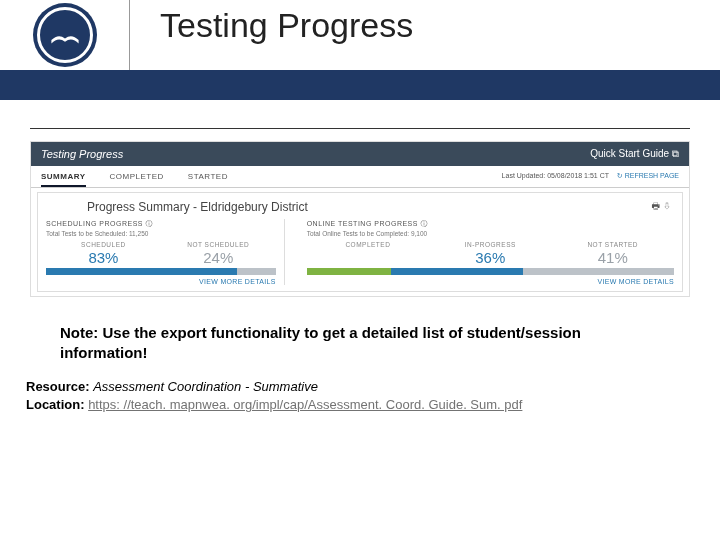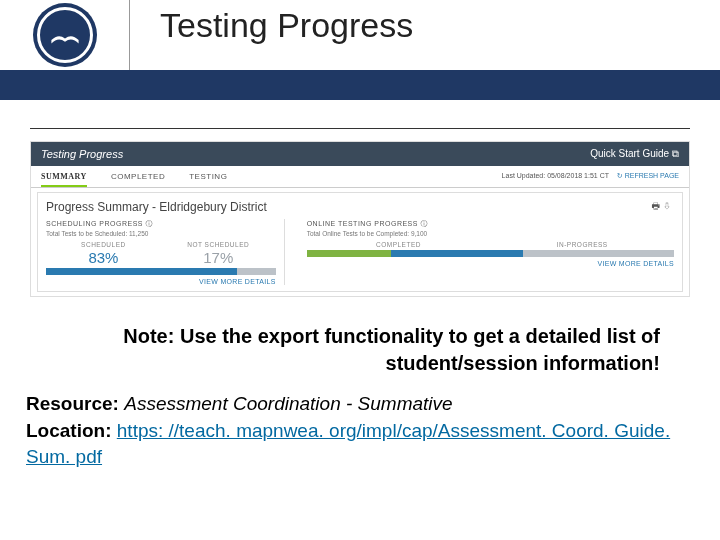--- a/index.html
+++ b/index.html
@@ -9,44 +9,44 @@
   .logo { width: 56px; height: 56px; border-radius: 50%; background: #1f3864; position: relative; border: 3px solid #fff; box-shadow: 0 0 0 4px #1f3864; display:flex;align-items:center;justify-content:center;}
   .logo svg { width: 34px; height: 34px; }
   .page-title { font-size: 34px; color: #222; font-weight: 400; position: relative; z-index: 2; background:#fff; padding:0 0 0 30px; height:70px; display:flex; align-items:flex-start; padding-top:6px; flex:1;}
   .header2 { height:40px; background:#1f3864; margin-top:-10px;}
   .hr-line { border-bottom: 1.5px solid #333; margin: 28px 30px 12px 30px; }
   .screenshot { margin: 8px 30px 0 30px; border: 1px solid #ddd; font-size: 9px; }
   .ss-bar { background: #3a4a5a; color: #fff; padding: 6px 10px; display: flex; justify-content: space-between; align-items: center; font-style: italic; font-size: 11px;}
   .ss-guide { font-size: 10px; font-style: normal; }
   .ss-tabs { display: flex; gap: 24px; padding: 6px 10px 0 10px; border-bottom: 1px solid #ccc; position:relative;}
   .ss-tab { font-size: 8px; color: #555; padding-bottom: 4px; letter-spacing: 0.5px;}
-  .ss-tab.active { border-bottom: 2px solid #84cc16; color:#333; font-weight:bold;font-family:Liberation Serif, serif;}
+  .ss-tab.active { border-bottom: 2px solid #0f172a; color:#333; font-weight:bold;}
   .ss-updated { position:absolute; right:10px; top:6px; font-size:7px; color:#555;}
   .ss-refresh { color:#2a7ab0; font-size:7px; margin-left:6px;}
   .ss-pane { margin: 4px 6px; border: 1px solid #ddd; padding: 6px 8px; }
-  .ss-pane-title { font-size: 12px; color: #444; font-weight: 300; display:flex; justify-content:space-between; align-items:center;}
+  .ss-pane-title { font-size: 12px; color: #444; font-weight: 300; display:flex; justify-content:space-between; align-items:center;margin-left:41px;}
   .ss-icons { font-size:9px; color:#555; letter-spacing:4px;}
   .ss-cols { display: flex; margin-top: 4px; gap:22px;}
   .ss-left { flex: 0 0 38%; border-right:1px solid #ddd; padding-right:8px;}
   .ss-right { flex: 1; }
   .ss-sect-label { font-size: 7px; color:#555; letter-spacing:0.5px;}
   .ss-sub { font-size:6.5px; color:#777; margin-top:1px;}
   .ss-metrics { display:flex; margin-top:4px;}
   .ss-metric { flex:1; text-align:center;}
   .ss-mlabel { font-size:6.5px; color:#888; letter-spacing:0.5px;}
   .ss-mval { font-size:15px; font-weight:300; margin-top:1px;}
   .blue { color:#2a7ab0;} .gray{color:#9aa1a8;} .green{color:#7fb342;}
   .ss-bar-chart { display:flex; height:7px; margin-top:2px;}
   .seg { height:100%;}
   .ss-link { text-align:right; font-size:7px; color:#2a7ab0; margin-top:3px; letter-spacing:0.3px;}
-  .note { text-align:right; font-size:20px; font-weight:bold; margin: 26px 60px 12px 60px; line-height:1.35;}
-  .resource { margin: 14px 26px 16px 26px; font-size:19px; line-height:1.4;}
+  .note { text-align:left; font-size:15px; font-weight:bold; margin: 26px 60px 12px 60px; line-height:1.35;}
+  .resource { margin: 14px 26px 16px 26px; font-size:13px; line-height:1.4;}
   .resource .label { font-weight:bold;}
   .resource .ital { font-style: italic;}
-  .resource a { color:#0369a1; text-decoration: underline;}
+  .resource a { color:#737373; text-decoration: underline;}
 </style>
 </head>
 <body>
 
 <div class="header">
   <div class="logo-wrap">
     <div class="logo">
       <svg viewBox="0 0 40 40">
           <path d="M4 26 Q12 18 20 24 Q28 18 36 26 L36 30 Q28 22 20 28 Q12 22 4 30 Z" fill="#fff"></path>
         </svg>
@@ -59,21 +59,21 @@
 <div class="hr-line"></div>
 
 <div class="screenshot">
   <div class="ss-bar">
     <span>Testing Progress</span>
     <span class="ss-guide"><span>Quick Start Guide</span> <span>⧉</span></span>
   </div>
   <div class="ss-tabs">
     <div class="ss-tab active">SUMMARY</div>
     <div class="ss-tab">COMPLETED</div>
-    <div class="ss-tab">TESTING</div>
+    <div class="ss-tab">STARTED</div>
     <div class="ss-updated">
       <span>Last Updated:</span> <span>05/08/2018 1:51 CT</span>
       <span class="ss-refresh">↻ <span>REFRESH PAGE</span></span>
     </div>
   </div>
   <div class="ss-pane">
     <div class="ss-pane-title">
       <span>Progress Summary - Eldridgebury District</span>
       <span class="ss-icons">
         <span>🖶</span><span>⇩</span>
@@ -83,38 +83,43 @@
       <div class="ss-left">
         <div class="ss-sect-label"><span>SCHEDULING PROGRESS</span> <span>ⓘ</span></div>
         <div class="ss-sub">Total Tests to be Scheduled: 11,250</div>
         <div class="ss-metrics">
           <div class="ss-metric">
               <div class="ss-mlabel">SCHEDULED</div>
               <div class="ss-mval blue">83%</div>
             </div>
           <div class="ss-metric">
               <div class="ss-mlabel">NOT SCHEDULED</div>
-              <div class="ss-mval gray">17%</div>
+              <div class="ss-mval gray">24%</div>
             </div>
         </div>
         <div class="ss-bar-chart">
           <div class="seg" style="width:83%;background:#2a7ab0;"></div>
           <div class="seg" style="width:17%;background:#bcc2c8;"></div>
         </div>
         <div class="ss-link">VIEW MORE DETAILS</div>
       </div>
       <div class="ss-right">
         <div class="ss-sect-label"><span>ONLINE TESTING PROGRESS</span> <span>ⓘ</span></div>
         <div class="ss-sub">Total Online Tests to be Completed: 9,100</div>
         <div class="ss-metrics">
           <div class="ss-metric">
               <div class="ss-mlabel">COMPLETED</div>
             </div>
           <div class="ss-metric">
               <div class="ss-mlabel">IN-PROGRESS</div>
+              <div class="ss-mval blue">36%</div>
+            </div>
+          <div class="ss-metric">
+              <div class="ss-mlabel">NOT STARTED</div>
+              <div class="ss-mval gray">41%</div>
             </div>
         </div>
         <div class="ss-bar-chart">
           <div class="seg" style="width:23%;background:#7fb342;"></div>
           <div class="seg" style="width:36%;background:#2a7ab0;"></div>
           <div class="seg" style="width:41%;background:#bcc2c8;"></div>
         </div>
         <div class="ss-link">VIEW MORE DETAILS</div>
       </div>
     </div>

